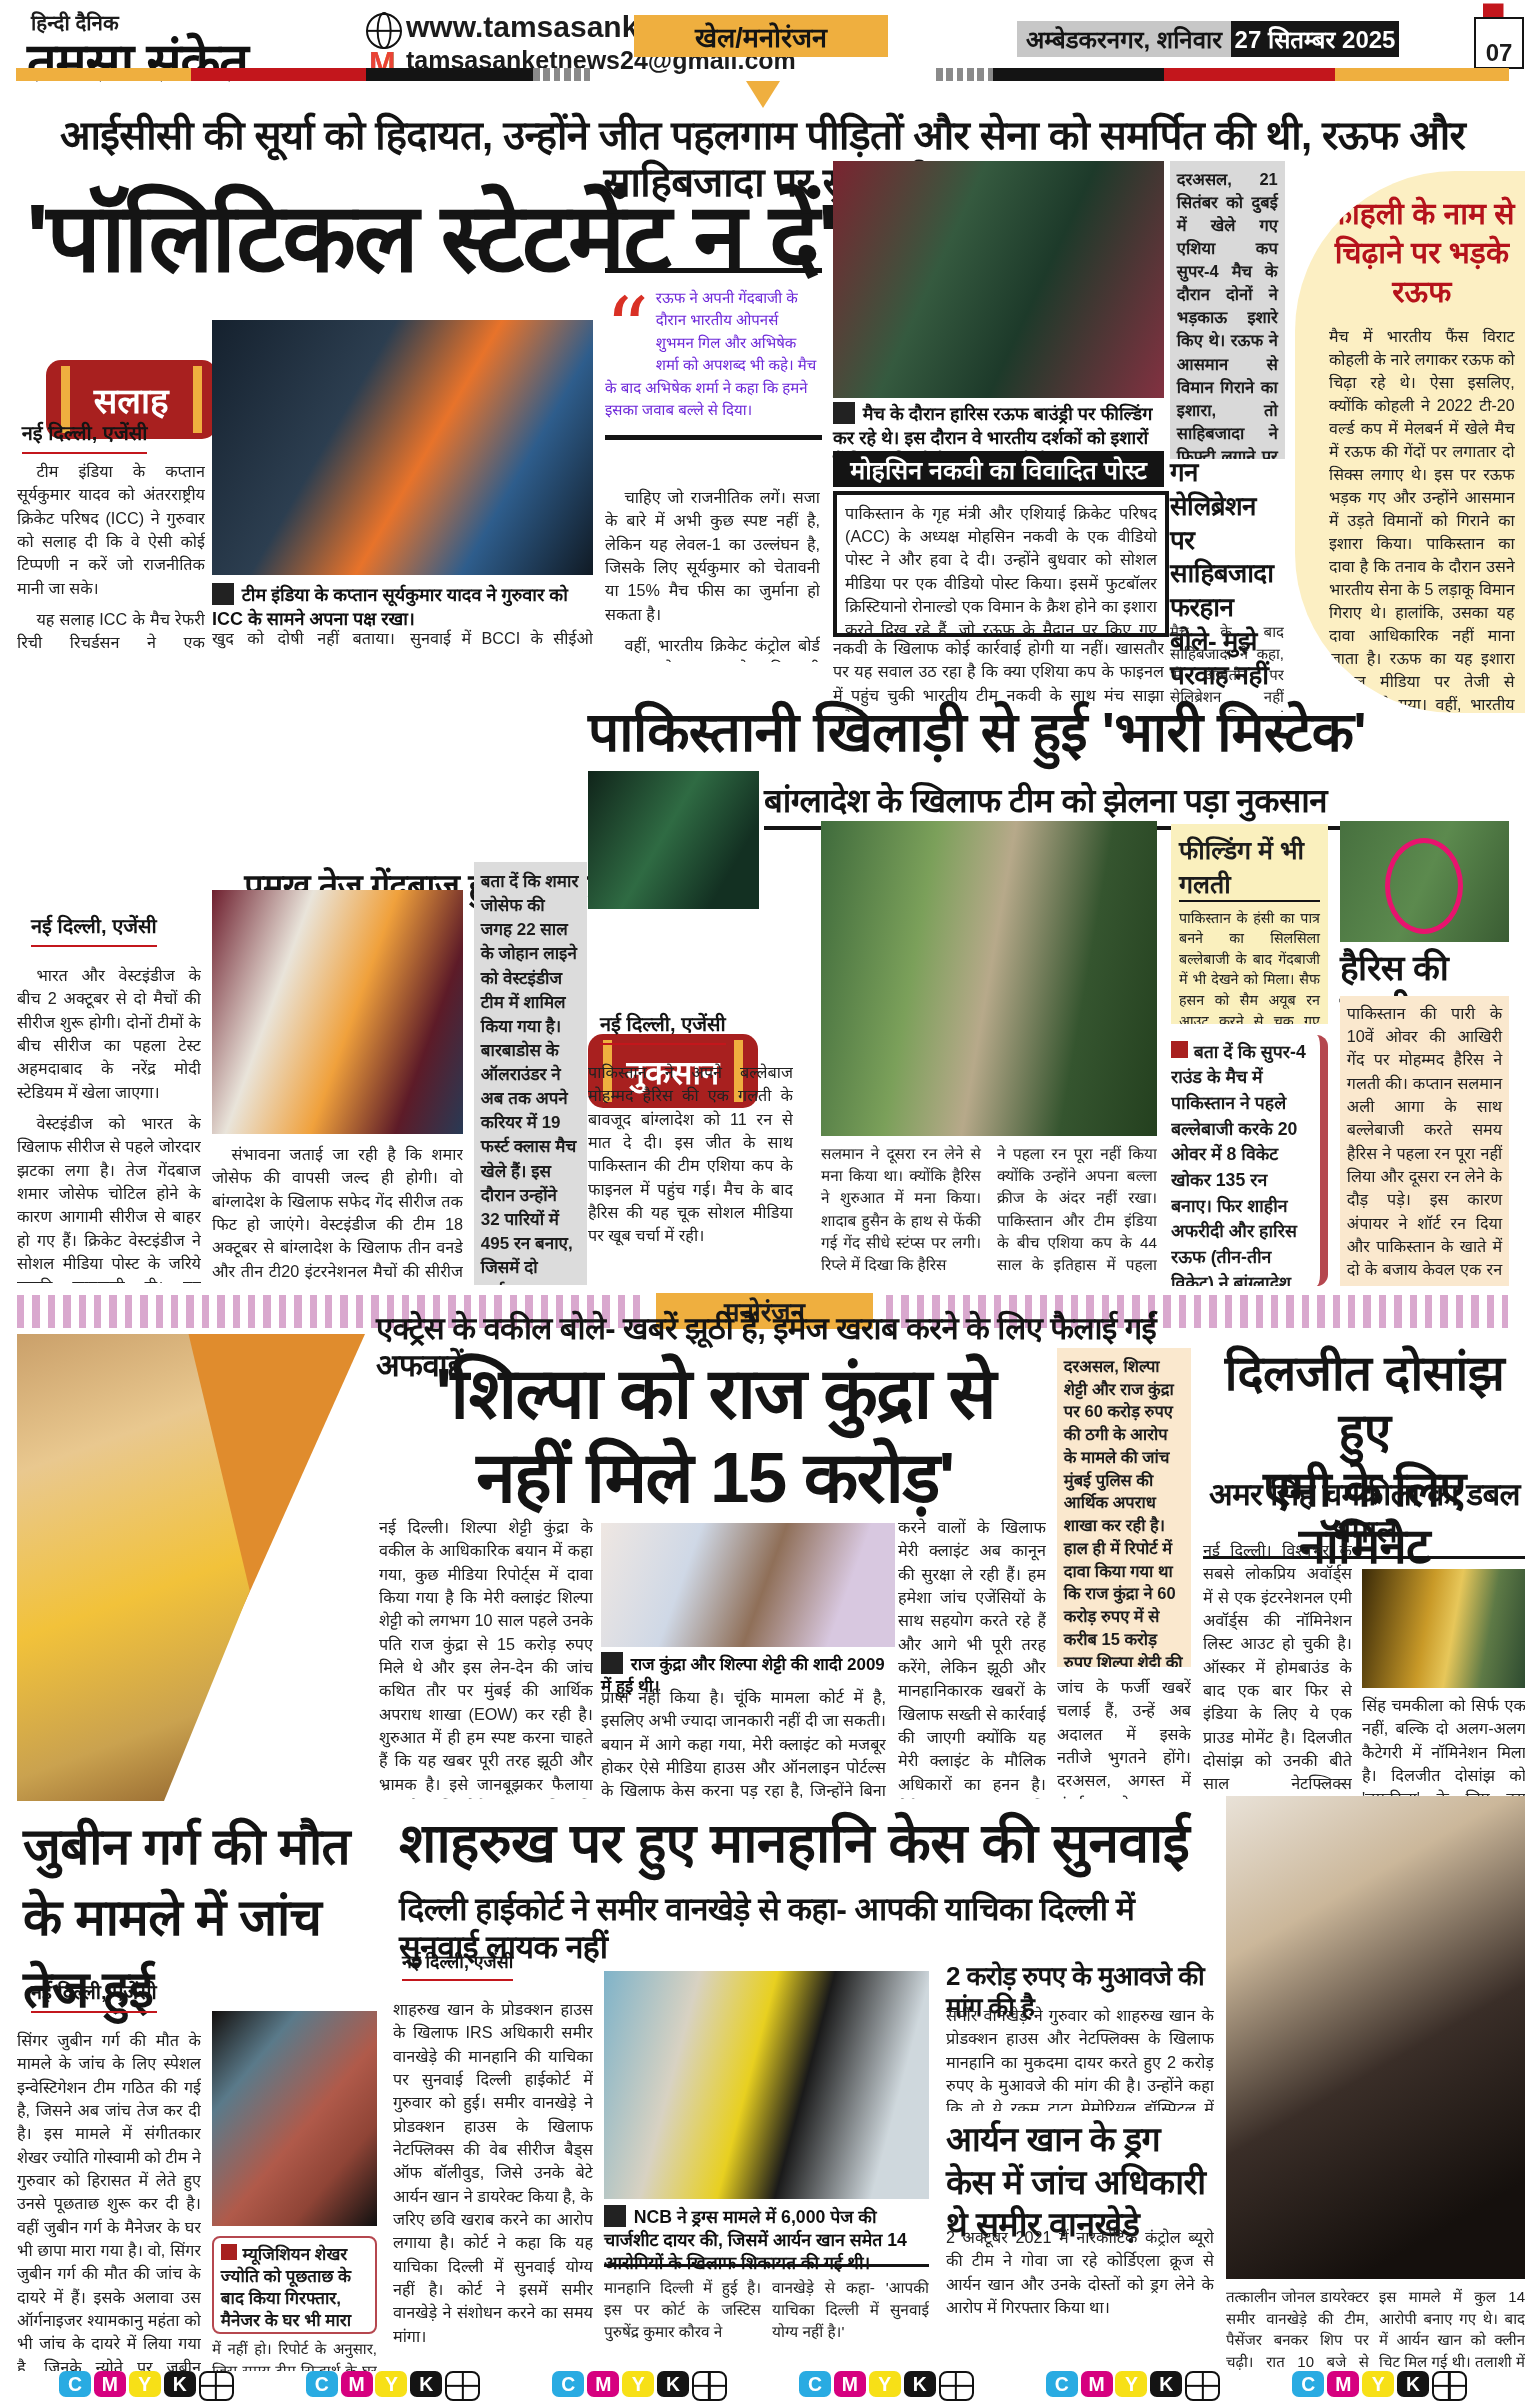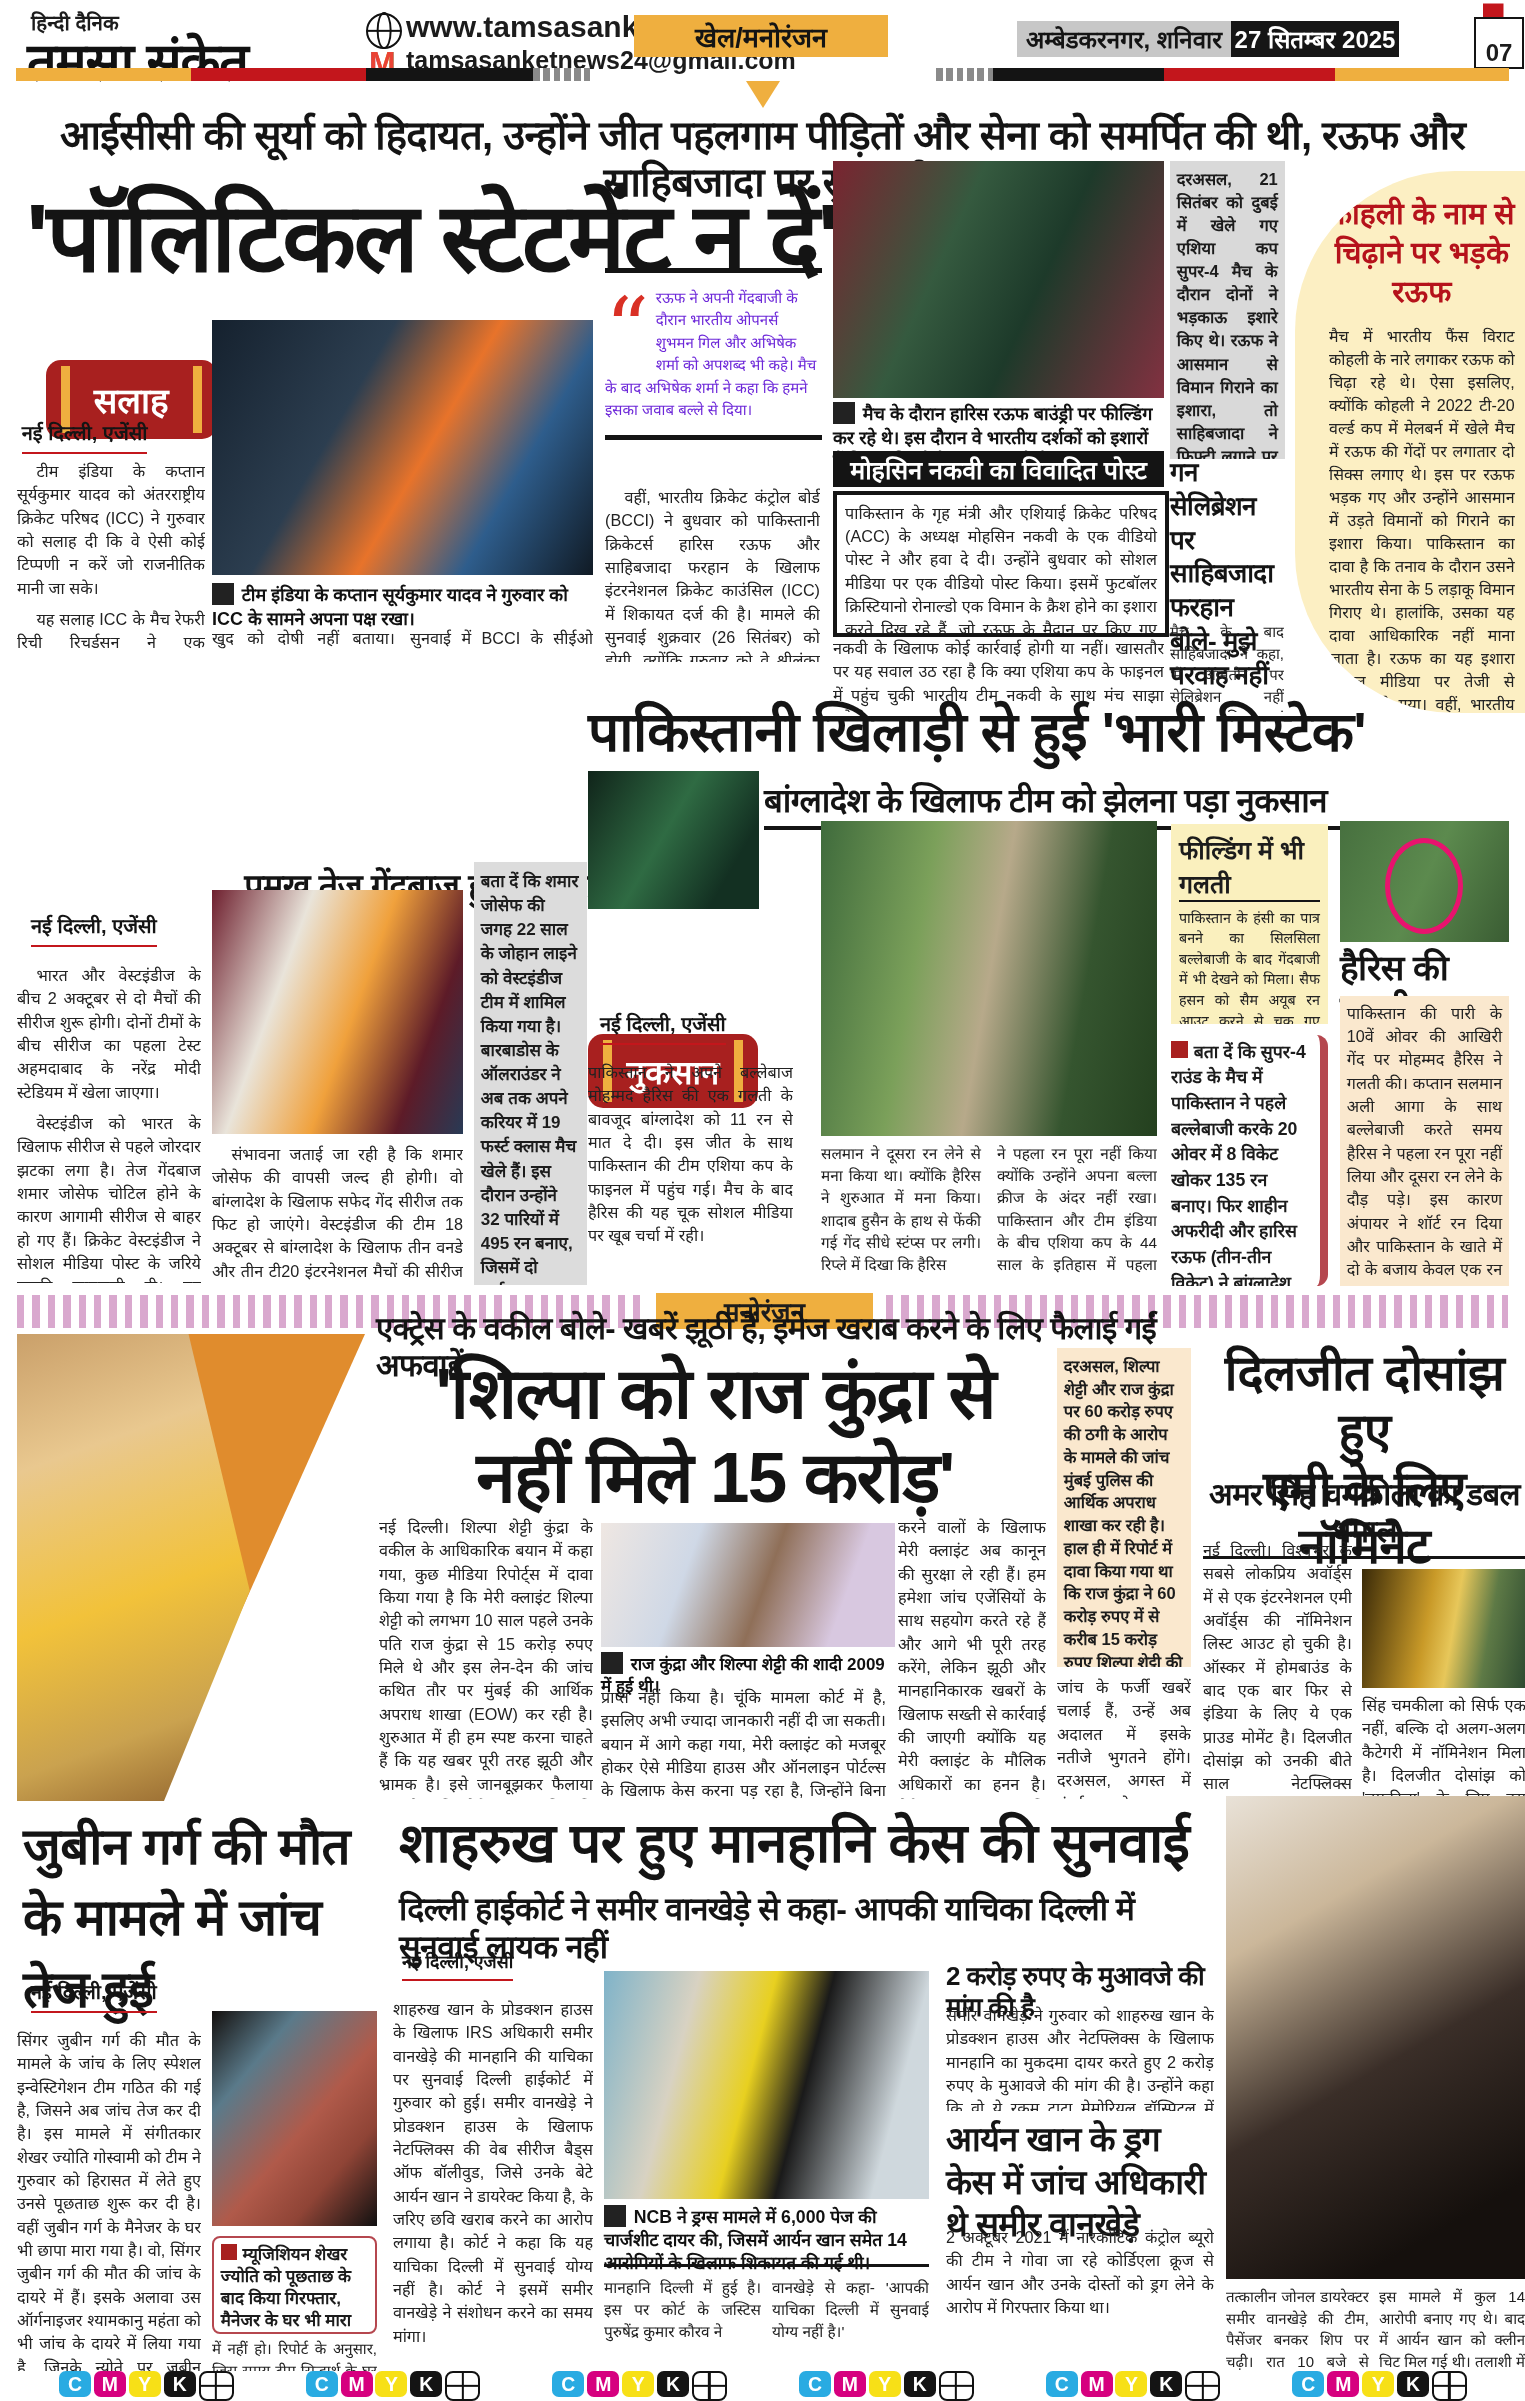--- a/index.html
+++ b/index.html
@@ -84,20 +84,21 @@
 
   <div class="abs photo" style="left:212px;top:320px;width:381px;height:255px;background:linear-gradient(120deg,#15212e 0%,#2c3e50 35%,#e8732a 55%,#2e5d8c 75%,#101a24 100%);"></div>
   <div class="abs caption" style="left:212px;top:583px;width:381px;">टीम इंडिया के कप्तान सूर्यकुमार यादव ने गुरुवार को ICC के सामने अपना पक्ष रखा।</div>
   <div class="abs body-text" style="left:212px;top:627px;width:381px;height:35px;overflow:hidden;column-count:2;column-gap:15px;">खुद को दोषी नहीं बताया। सुनवाई में BCCI के सीईओ और ऑपरेशंस मैनेजर भी सूर्यकुमार के साथ मौजूद थे। मीडिया रिपोर्ट के मुताबिक, रिचर्डसन ने सूर्यकुमार को समझाया कि उन्हें ऐसी टिप्पणियां नहीं करनी</div>
 
   <div class="abs quoteblock" style="left:605px;top:268px;width:215px;">
     <span class="quotemark"></span>
     <div style="font-size:15px;font-weight:normal;line-height:1.5;color:#6d28d9;">रऊफ ने अपनी गेंदबाजी के दौरान भारतीय ओपनर्स शुभमन गिल और अभिषेक शर्मा को अपशब्द भी कहे। मैच के बाद अभिषेक शर्मा ने कहा कि हमने इसका जवाब बल्ले से दिया।</div>
   </div>
   <div class="abs body-text" style="left:605px;top:486px;width:215px;height:176px;overflow:hidden;">
+    <p>चाहिए जो राजनीतिक लगें। सजा के बारे में अभी कुछ स्पष्ट नहीं है, लेकिन यह लेवल-1 का उल्लंघन है, जिसके लिए सूर्यकुमार को चेतावनी या 15% मैच फीस का जुर्माना हो सकता है।</p>
     <p>वहीं, भारतीय क्रिकेट कंट्रोल बोर्ड (BCCI) ने बुधवार को पाकिस्तानी क्रिकेटर्स हारिस रऊफ और साहिबजादा फरहान के खिलाफ इंटरनेशनल क्रिकेट काउंसिल (ICC) में शिकायत दर्ज की है। मामले की सुनवाई शुक्रवार (26 सितंबर) को होगी, क्योंकि गुरुवार को वे श्रीलंका के मैच में व्यस्त थे। यह देखना बाकी है कि BCCI और ICC ने नोटिस लिया है। यह देखना बाकी है कि इन मामलों में क्या फैसला आता है।</p>
   </div>
 
   <div class="abs photo" style="left:833px;top:161px;width:331px;height:237px;background:linear-gradient(115deg,#7a2430 0%,#355a3f 35%,#1d3a2a 60%,#833141 100%);"></div>
   <div class="abs caption" style="left:833px;top:402px;width:331px;">मैच के दौरान हारिस रऊफ बाउंड्री पर फील्डिंग कर रहे थे। इस दौरान वे भारतीय दर्शकों को इशारों में विमान गिराने के दावा कर रहे थे।</div>
   <div class="abs blackstrip" style="left:833px;top:451px;width:331px;height:36px;font-size:25px;">मोहसिन नकवी का विवादित पोस्ट</div>
   <div class="abs body-text" style="left:833px;top:491px;width:312px;height:124px;overflow:hidden;border:4px solid #141414;padding:6.8px 8px;">पाकिस्तान के गृह मंत्री और एशियाई क्रिकेट परिषद (ACC) के अध्यक्ष मोहसिन नकवी के एक वीडियो पोस्ट ने और हवा दे दी। उन्होंने बुधवार को सोशल मीडिया पर एक वीडियो पोस्ट किया। इसमें फुटबॉलर क्रिस्टियानो रोनाल्डो एक विमान के क्रैश होने का इशारा करते दिख रहे हैं, जो रऊफ के मैदान पर किए गए इशारे से मिलता-जुलता है।</div>
   <div class="abs body-text" style="left:833px;top:637px;width:331px;height:75px;overflow:hidden;">नकवी के खिलाफ कोई कार्रवाई होगी या नहीं। खासतौर पर यह सवाल उठ रहा है कि क्या एशिया कप के फाइनल में पहुंच चुकी भारतीय टीम नकवी के साथ मंच साझा करेगी।</div>
 
   <div class="abs graybox" style="left:1170px;top:161px;width:101px;height:284px;padding:6.8px;font-size:16.5px;font-weight:bold;line-height:1.4;text-align:justify;overflow:hidden;">दरअसल, 21 सितंबर को दुबई में खेले गए एशिया कप सुपर-4 मैच के दौरान दोनों ने भड़काऊ इशारे किए थे। रऊफ ने आसमान से विमान गिराने का इशारा, तो साहिबजादा ने फिफ्टी लगाने पर गन सेलिब्रेशन किया था।</div>

